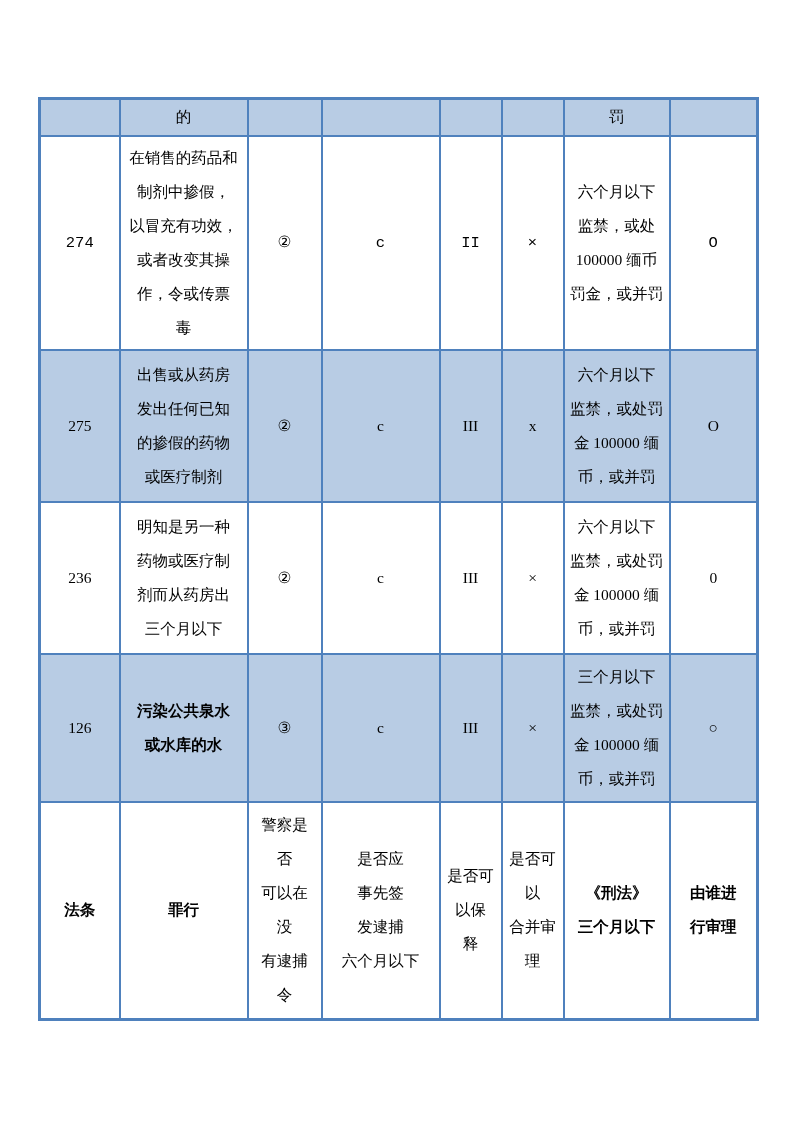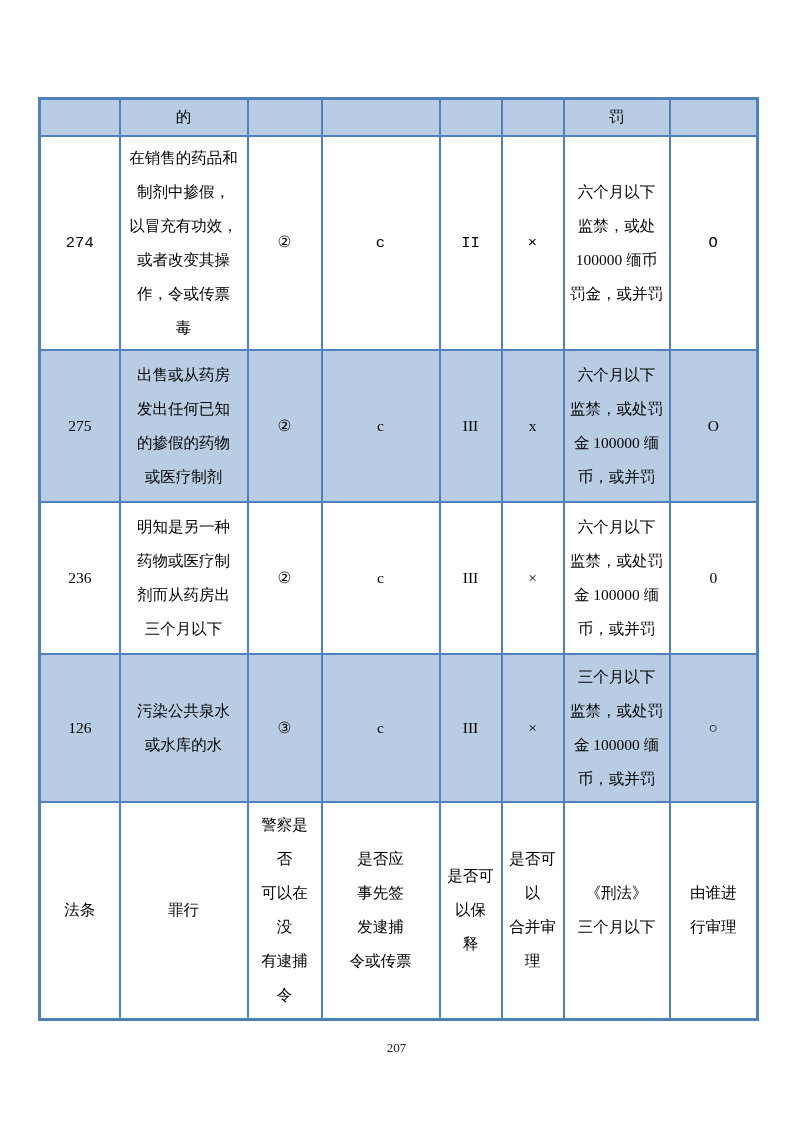--- a/index.html
+++ b/index.html
@@ -48,21 +48,21 @@
   tr.rh-head { height: 37px; }
   tr.rh-274 { height: 214px; }
   tr.rh-275 { height: 152px; }
   tr.rh-276 { height: 152px; }
   tr.rh-277 { height: 148px; }
   tr.rh-legend { height: 218px; }
   
   tr.shade td { background: #b8cce4; }
   
   td.v30 { padding-top: 30px; }
-  td.v36 { padding-top: 36px; }
+  td.v36 { padding-top: 36px; font-weight: bold; }
   td.v38 { padding-top: 38px; }
   td.v46 { padding-top: 46px; }
   td.v52 { padding-top: 52px; }
   td.v64 { padding-top: 64px; font-family: Liberation Mono, monospace; }
   td.v78 { padding-top: 78px; }
   
   td.small-mark { font-size: 11px; }
   .page-number {
     position: absolute;
     left: 0;
@@ -176,31 +176,30 @@
       <td class="v36">罪行</td>
       <td>警察是
 否
 可以在
 没
 有逮捕
 令</td>
       <td>是否应
 事先签
 发逮捕
-令或传票</td>
+六个月以下</td>
       <td class="v30">是否可
 以保
 释</td>
       <td class="v30">是否可
 以
 合并审
 理</td>
       <td class="v36">《刑法》
 三个月以下</td>
       <td class="v36">由谁进
 行审理</td>
     </tr>
   </tbody>
     </table>
 
-  <div class="page-number">207</div>
 
 </div>
 
 </body></html>

